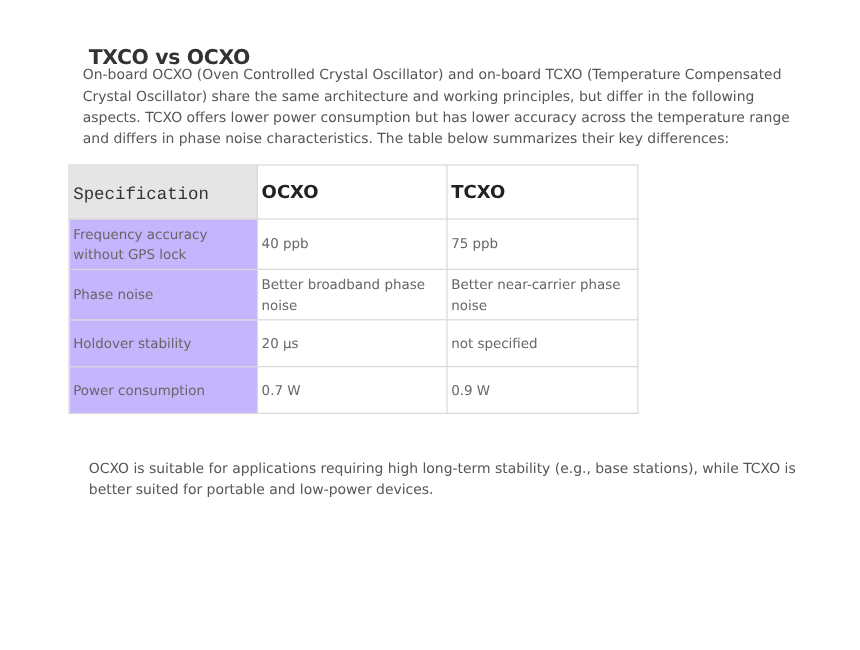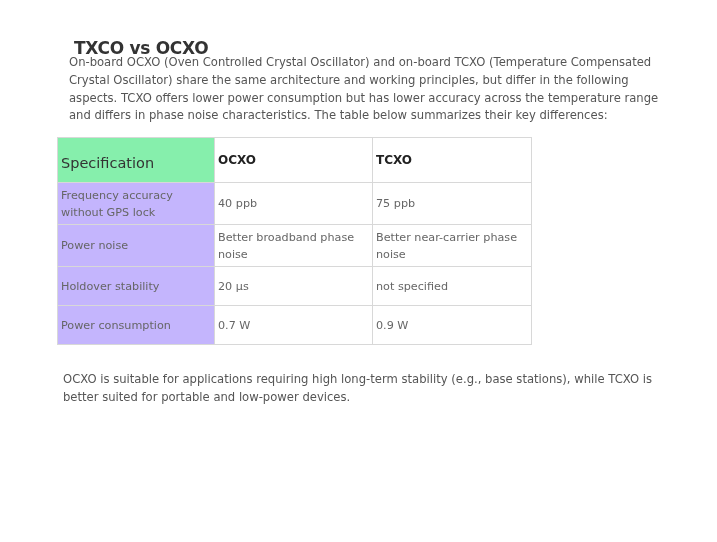--- a/index.html
+++ b/index.html
@@ -11,27 +11,27 @@
            font-size: 11.6px; line-height: 17.8px; color: #555555; }
   table.spec { position: absolute; left: 57px; top: 137px; border-collapse: collapse;
                font-size: 11.2px; color: #666666; }
   table.spec td, table.spec th { border: 1px solid #d8d8d8; padding: 0 3px; vertical-align: middle;
                text-align: left; line-height: 17px; }
   table.spec th { font-weight: normal; }
   .c0 { width: 150px; background: #c4b5fd; }
   .c1 { width: 151px; }
   .c2 { width: 152px; }
   tr.head { height: 45px; }
-  tr.head th.c0 { font-size: 14.5px; color: #333333; background: #86efac; padding-top: 6px; }
-  tr.head th.c1, tr.head th.c2 { font-size: 12px; font-weight: bold; color: #222222; margin-left: 40px; }
+  tr.head th.c0 { font-size: 14.5px; color: #333333; background: #e5e5e5; padding-top: 6px; font-family: Liberation Mono, monospace; }
+  tr.head th.c1, tr.head th.c2 { font-size: 15px; font-weight: bold; color: #222222; margin-left: 40px; }
   tr.r1 { height: 42px; }
   tr.r2 { height: 42px; }
   tr.r3 { height: 39px; }
   tr.r4 { height: 39px; }
-  .summary { position: absolute; left: 58px; top: 366px; width: 600px; margin: 5px;
+  .summary { position: absolute; left: 58px; top: 366px; width: 600px; margin: 16px;
              font-size: 11.6px; line-height: 17.5px; color: #555555; }
 </style>
 </head>
 <body>
 
 <h2 class="title">TXCO vs OCXO</h2>
 
 <p class="intro">On-board OCXO (Oven Controlled Crystal Oscillator) and on-board TCXO (Temperature Compensated Crystal Oscillator) share the same architecture and working principles, but differ in the following aspects. TCXO offers lower power consumption but has lower accuracy across the temperature range and differs in phase noise characteristics. The table below summarizes their key differences:</p>
 
 <table class="spec">
@@ -40,21 +40,21 @@
     <th class="c0">Specification</th>
     <th class="c1">OCXO</th>
     <th class="c2">TCXO</th>
   </tr>
   <tr class="r1">
     <td class="c0">Frequency accuracy without GPS lock</td>
     <td class="c1">40 ppb</td>
     <td class="c2">75 ppb</td>
   </tr>
   <tr class="r2">
-    <td class="c0">Power noise</td>
+    <td class="c0">Phase noise</td>
     <td class="c1">Better broadband phase noise</td>
     <td class="c2">Better near-carrier phase noise</td>
   </tr>
   <tr class="r3">
     <td class="c0">Holdover stability</td>
     <td class="c1">20 μs</td>
     <td class="c2">not specified</td>
   </tr>
   <tr class="r4">
     <td class="c0">Power consumption</td>

